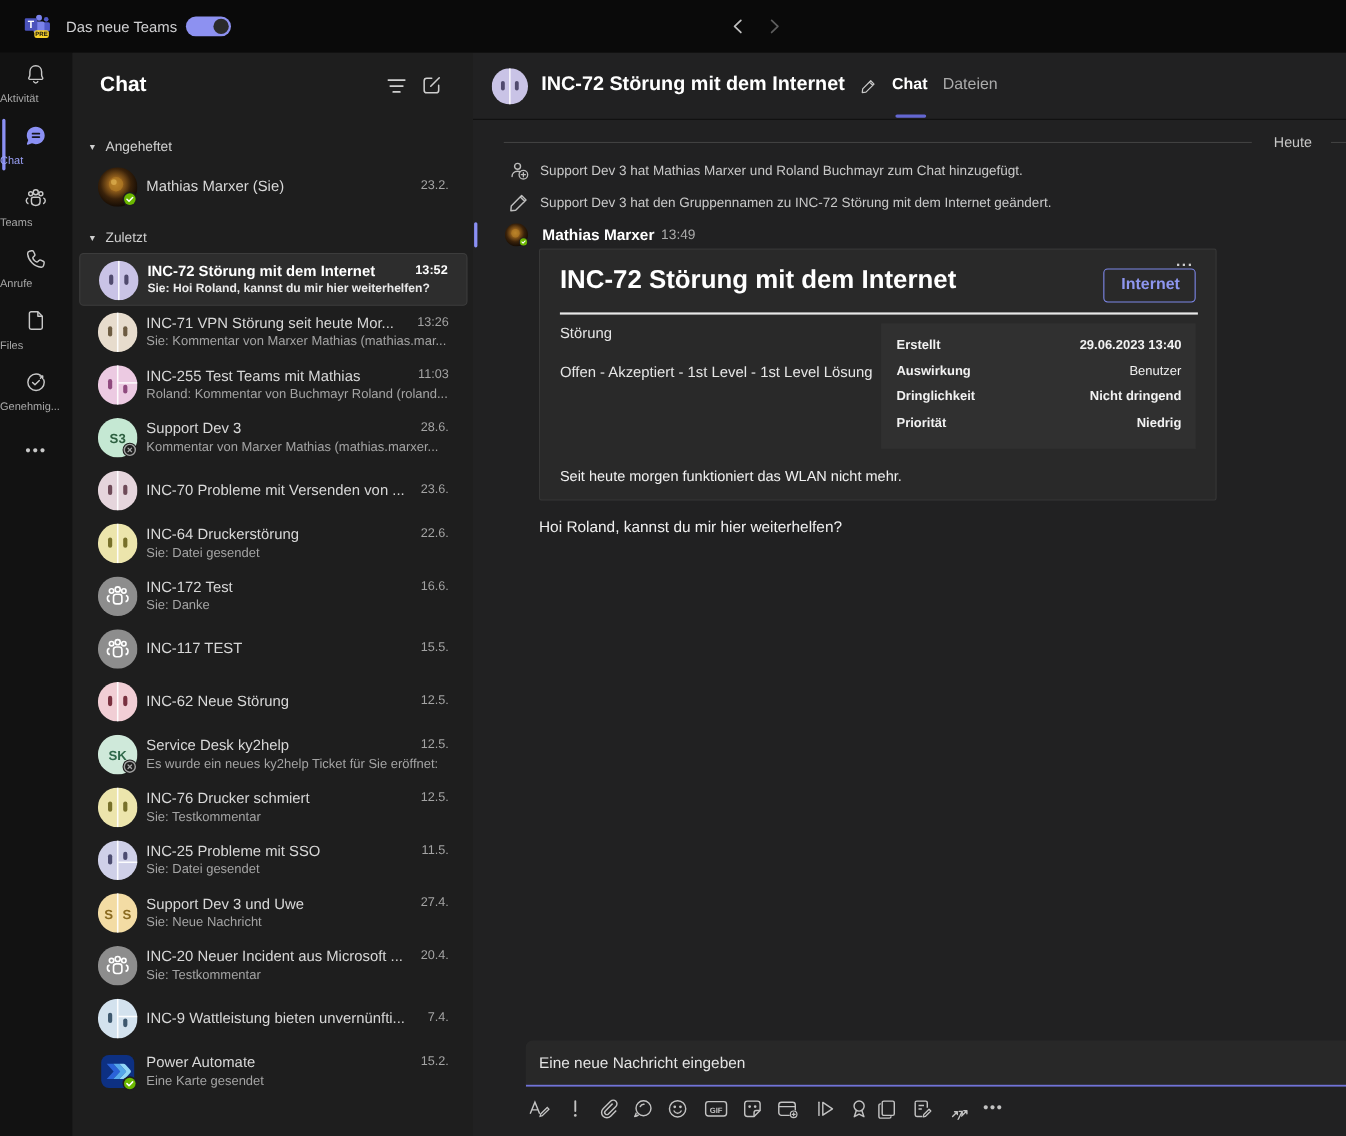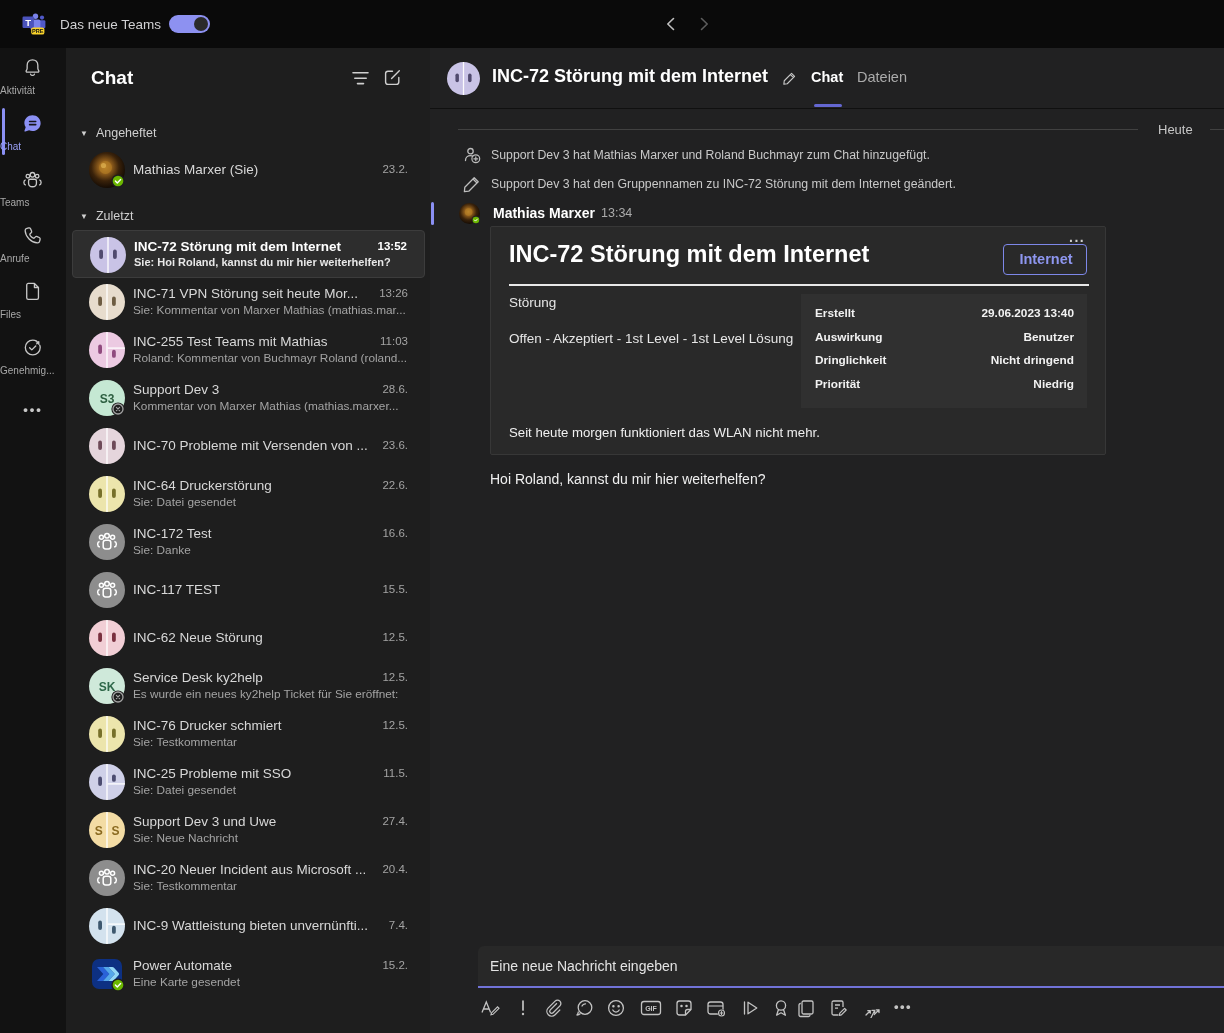--- a/index.html
+++ b/index.html
@@ -378,36 +378,36 @@
 
   <div class="abs" style="left:1px;top:154px;width:3px;height:23px;background:#8b90f4;border-radius:2px;"></div>
   <svg class="abs" style="left:29px;top:155px" width="21" height="21" viewBox="0 0 36 36">
     <circle cx="18" cy="18" r="18" fill="url(#lion)"></circle>
     <circle cx="16.5" cy="15.5" r="6.5" fill="#b07a24" opacity="0.7"></circle>
     <circle cx="29" cy="29" r="7" fill="#212122"></circle>
     <circle cx="29" cy="29" r="5.6" fill="#6bb700"></circle>
     <path d="M26.4 29.1 L28.3 31 L31.6 27.5" stroke="#ffffff" stroke-width="1.6" fill="none" stroke-linecap="round" stroke-linejoin="round"></path>
   </svg>
   <div class="abs" style="left:63px;top:157px;font-size:14px;font-weight:700;color:#ffffff;">Mathias Marxer</div>
-  <div class="abs" style="left:171px;top:158px;font-size:12.5px;color:#ababab;">13:34</div>
+  <div class="abs" style="left:171px;top:158px;font-size:12.5px;color:#ababab;">13:49</div>
 
   <div class="abs" style="left:60px;top:178px;width:616px;height:229px;background:#292929;border:1px solid #373737;border-radius:2px;">
     <div class="abs" style="left:18px;top:14px;font-size:23.5px;font-weight:700;color:#ffffff;">INC-72 Störung mit dem Internet</div>
     <div class="abs" style="left:578px;top:2px;font-size:14px;font-weight:700;color:#cfcfcf;letter-spacing:1.5px;">...</div>
     <div class="abs" style="left:512px;top:17px;width:84px;height:31px;border:1px solid #7d87e8;border-radius:4px;">
       <div class="abs" style="left:0;top:6px;width:84px;text-align:center;font-size:14.5px;font-weight:700;color:#8e96ef;">Internet</div>
     </div>
     <div class="abs" style="left:18px;top:57px;width:580px;height:2px;background:#e8e8e8;"></div>
     <div class="abs" style="left:18px;top:68px;font-size:13.5px;color:#e6e6e6;">Störung</div>
     <div class="abs" style="left:18px;top:104px;font-size:13.5px;color:#e6e6e6;">Offen - Akzeptiert - 1st Level - 1st Level Lösung</div>
     <div class="abs" style="left:310px;top:67px;width:286px;height:114px;background:#303030;">
       <div class="abs" style="left:14px;top:12px;font-size:11.8px;font-weight:600;color:#f2f2f2;">Erstellt</div>
       <div class="abs" style="right:13px;top:12px;font-size:11.8px;font-weight:600;color:#f2f2f2;">29.06.2023 13:40</div>
       <div class="abs" style="left:14px;top:36px;font-size:11.8px;font-weight:600;color:#f2f2f2;">Auswirkung</div>
-      <div class="abs" style="right:13px;top:36px;font-size:11.8px;font-weight:700;color:#f2f2f2;">Benutzer</div>
+      <div class="abs" style="right:13px;top:36px;font-size:11.8px;font-weight:400;color:#f2f2f2;">Benutzer</div>
       <div class="abs" style="left:14px;top:59px;font-size:11.8px;font-weight:600;color:#f2f2f2;">Dringlichkeit</div>
       <div class="abs" style="right:13px;top:59px;font-size:11.8px;font-weight:600;color:#f2f2f2;">Nicht dringend</div>
       <div class="abs" style="left:14px;top:83px;font-size:11.8px;font-weight:600;color:#f2f2f2;">Priorität</div>
       <div class="abs" style="right:13px;top:83px;font-size:11.8px;font-weight:600;color:#f2f2f2;">Niedrig</div>
     </div>
     <div class="abs" style="left:18px;top:198px;font-size:13.2px;font-weight:400;color:#f0f0f0;">Seit heute morgen funktioniert das WLAN nicht mehr.</div>
   </div>
   <div class="abs" style="left:60px;top:423px;font-size:14px;color:#f0f0f0;">Hoi Roland, kannst du mir hier weiterhelfen?</div>
 
   <div class="abs" style="left:48px;top:898px;width:750px;height:42px;background:#282828;border-bottom:2px solid #7173d8;border-radius:6px 6px 0 0;">

